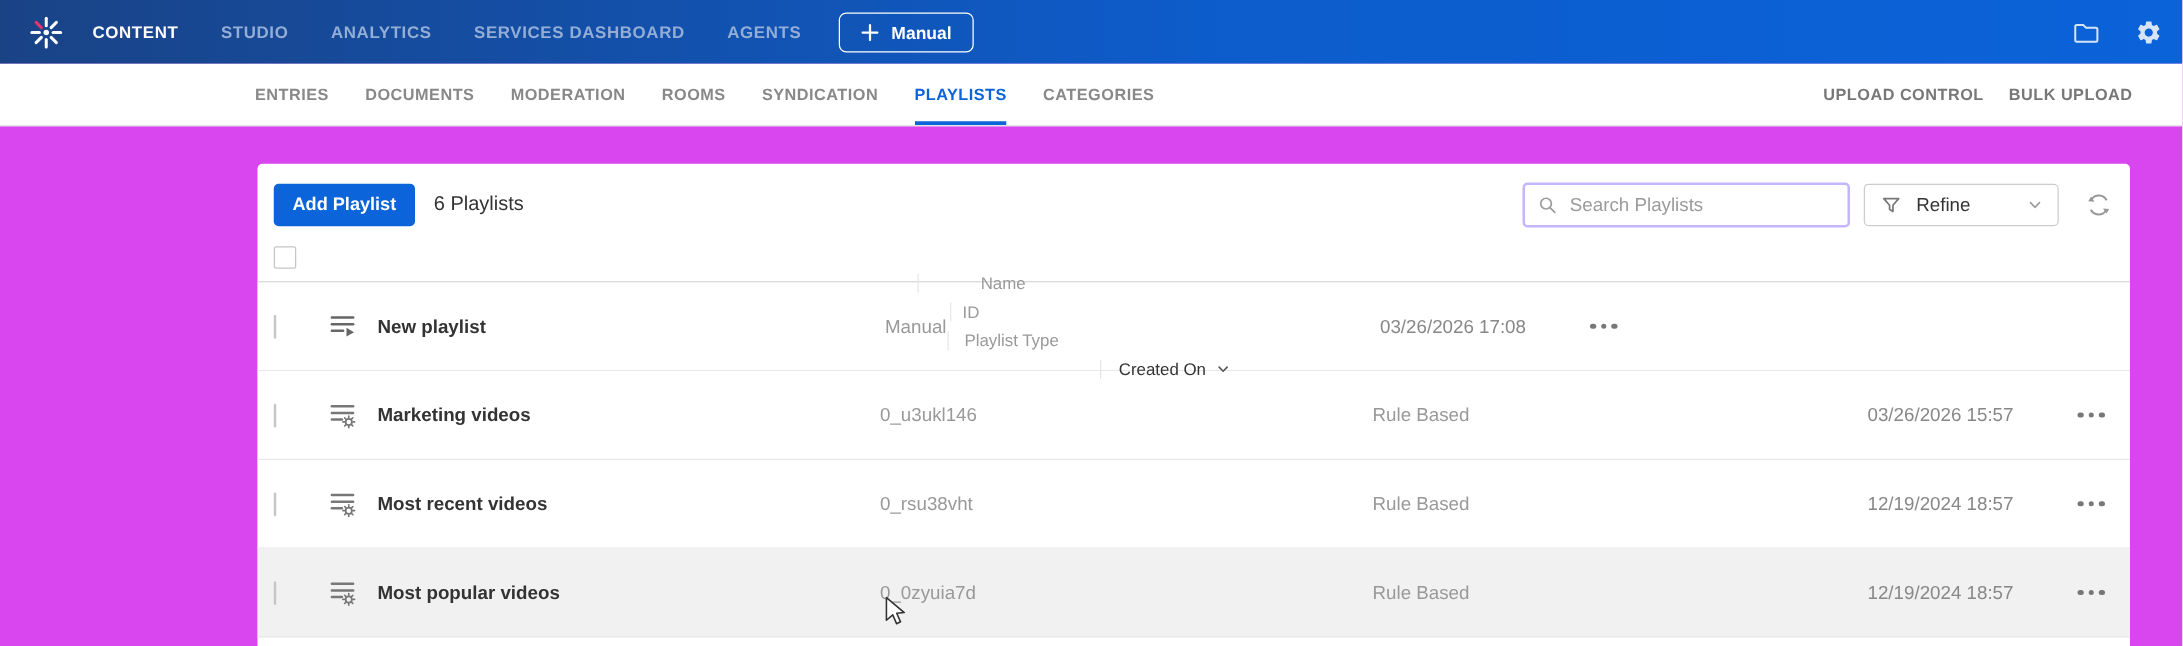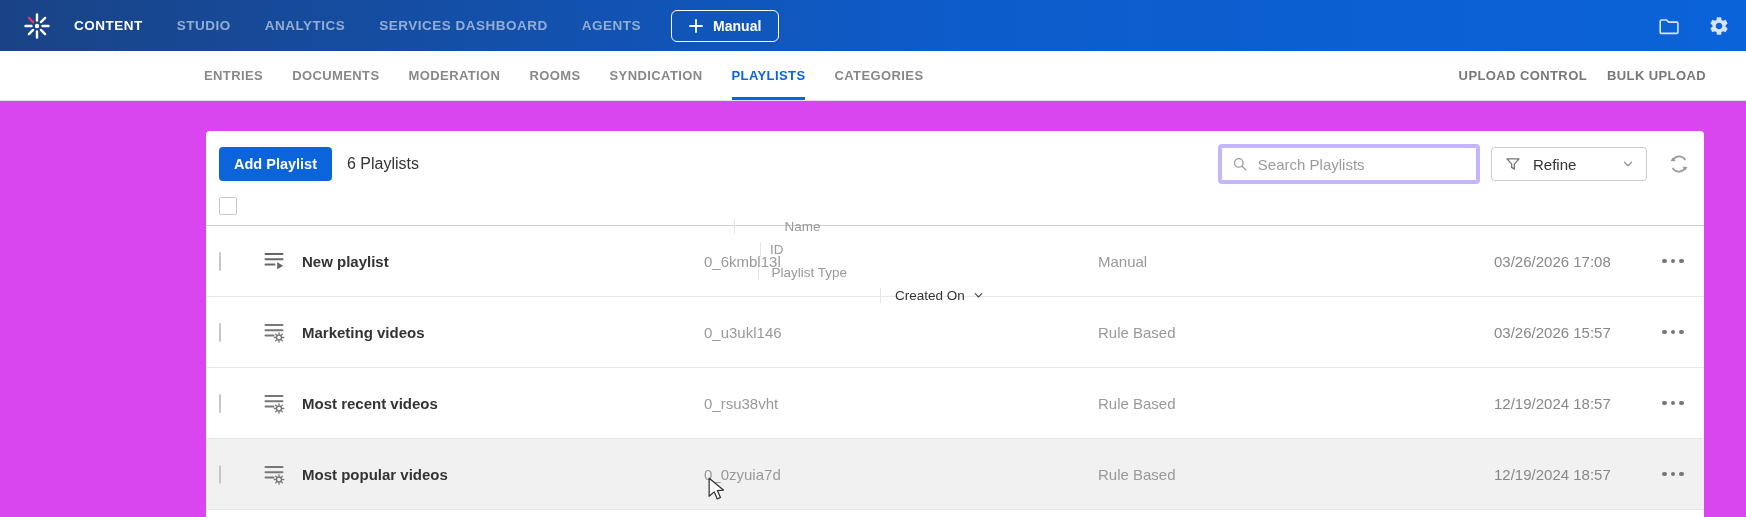--- a/index.html
+++ b/index.html
@@ -30,21 +30,21 @@
 
   
   .card{position:absolute;left:206px;top:131px;width:1498px;height:386px;background:#ffffff;
         border-radius:4px 4px 0 0;overflow:hidden;}
 
   .toolbar{display:flex;align-items:center;height:66px;padding:0 13px;box-sizing:border-box;}
   .btn-primary{background:#0b64d9;color:#ffffff;font-weight:700;font-size:14.5px;border:none;
                border-radius:4px;padding:9px 15px;cursor:pointer;font-family:inherit;}
   .count{font-size:16px;color:#333;margin-left:15px;}
   .toolbar-right{margin-left:auto;display:flex;align-items:center;}
-  .search-box{width:262px;height:34px;border:4px solid #c4b5fd;border-radius:4px;display:flex;
+  .search-box{width:262px;height:34px;border:2px solid #c4b5fd;border-radius:4px;display:flex;
               align-items:center;gap:8px;padding:16px 10px;box-sizing:border-box;background:#fff;}
   .search-box input{border:none;outline:none;font-size:15px;color:#333;width:100%;font-family:inherit;background:transparent;}
   .search-box input::placeholder{color:#9b9b9b;}
   .refine-btn{width:156px;height:34px;margin-left:11px;border:1px solid #cccccc;border-radius:4px;
               display:flex;align-items:center;padding:0 12px;box-sizing:border-box;cursor:pointer;background:#fff;}
   .refine-label{font-size:15px;color:#333;margin-left:11px;}
   .refine-btn .chev{margin-left:auto;display:flex;}
   .refresh-btn{margin-left:20px;cursor:pointer;display:flex;align-items:center;}
 
   
@@ -206,21 +206,20 @@
         <g stroke="#666" stroke-width="2" stroke-linecap="round">
           <line x1="3.5" y1="5" x2="20.5" y2="5"></line>
           <line x1="3.5" y1="10.3" x2="20.5" y2="10.3"></line>
           <line x1="3.5" y1="15.6" x2="12.5" y2="15.6"></line>
         </g>
         <path d="M15.2 13.2 21.2 16.7 15.2 20.2Z" fill="#666"></path>
       </svg>
 
       <span class="name-text">New playlist</span>
     </div>
-    <div class="cell-id">0_6kmbl13l</div>
     <div class="cell-type">Manual</div>
     <div class="cell-created">03/26/2026 17:08</div>
     <div class="cell-actions">
       <span class="dots">
               <i></i>
               <i></i>
               <i></i>
             </span>
     </div>
   </div>

